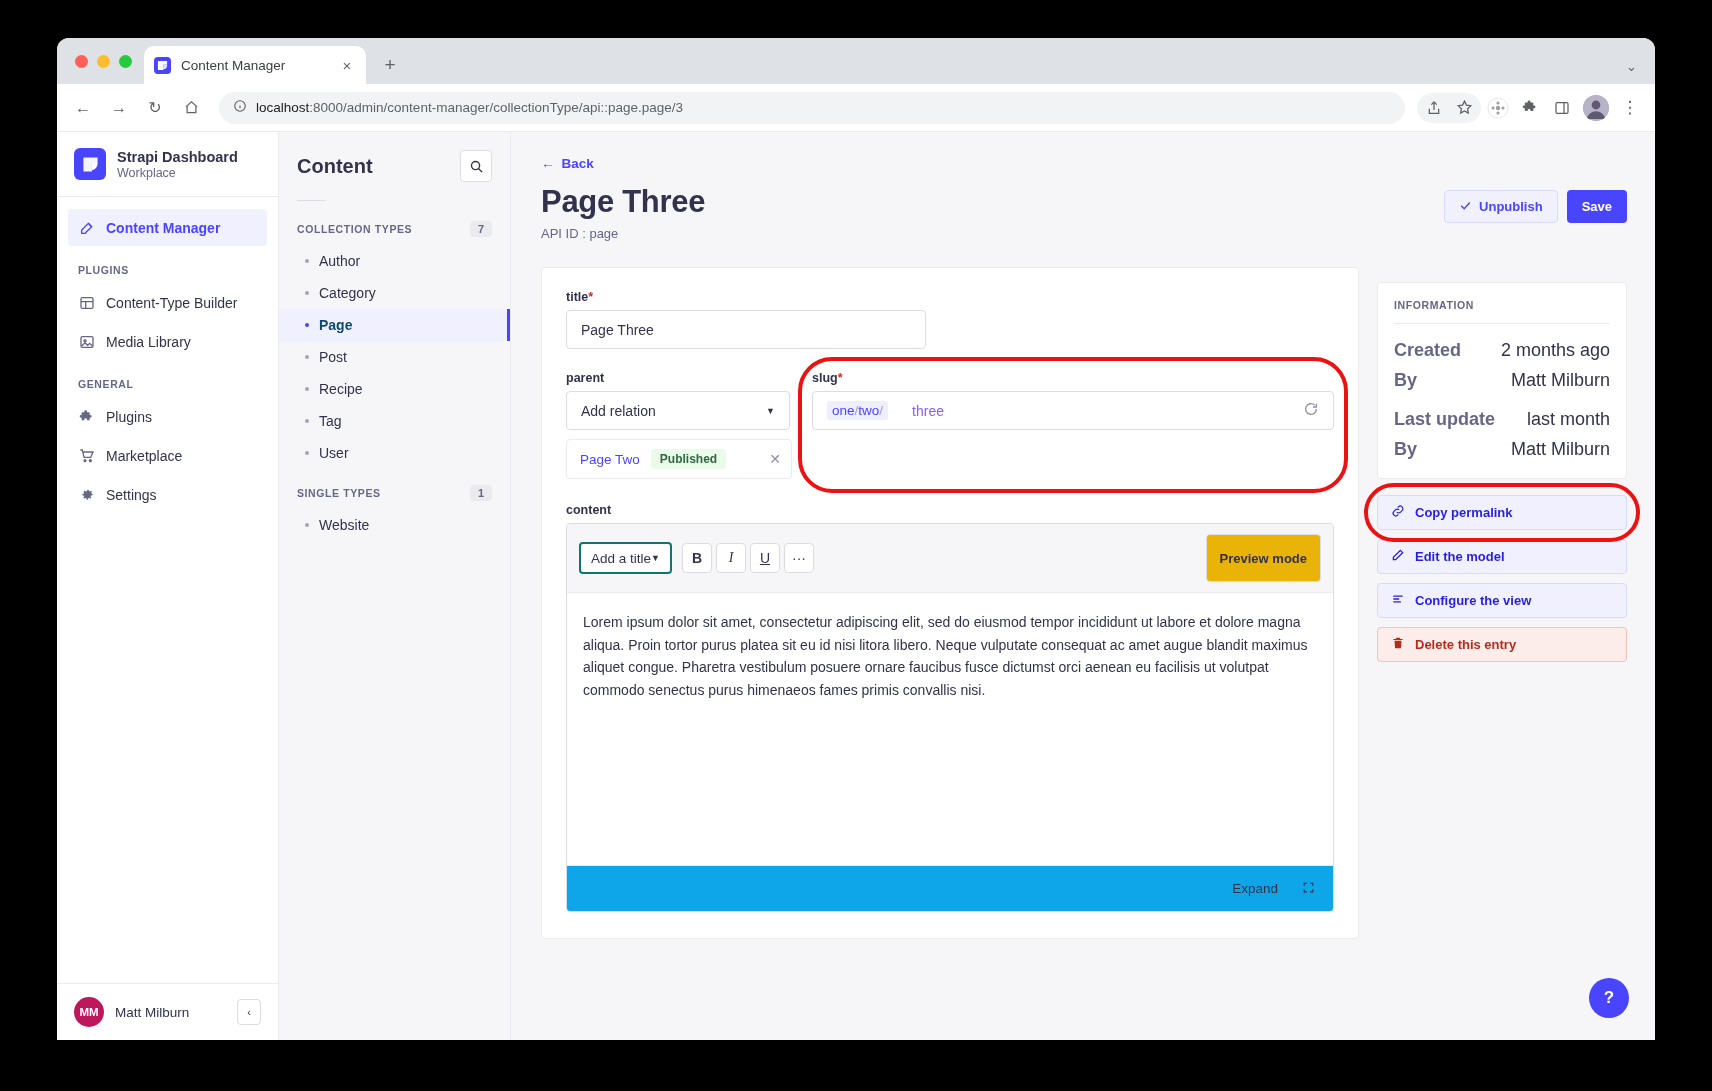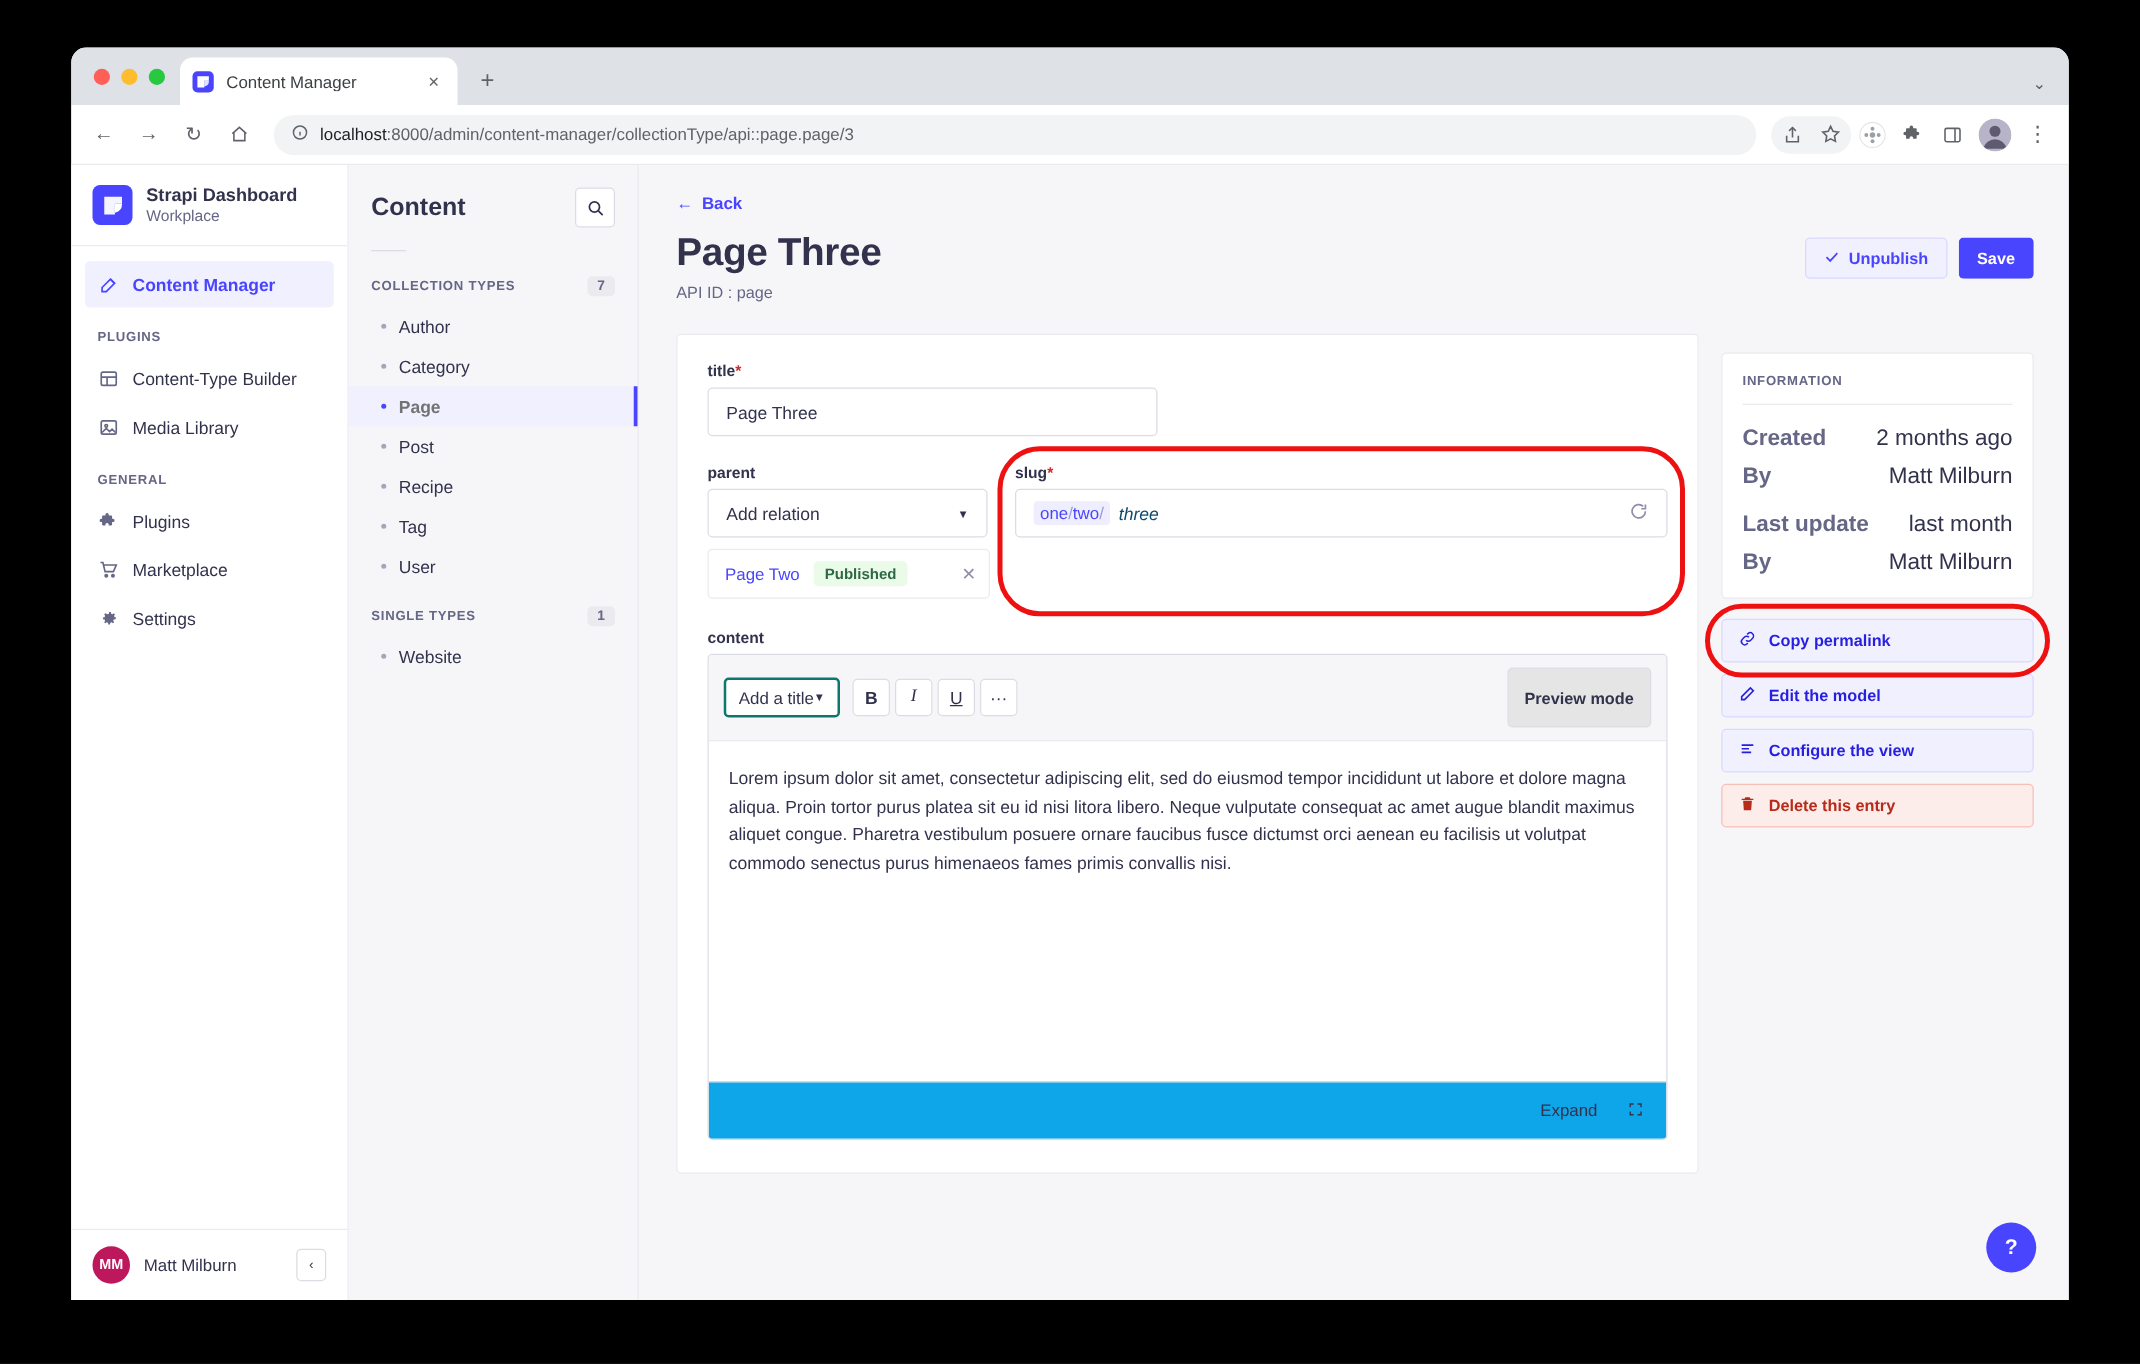--- a/index.html
+++ b/index.html
@@ -112,21 +112,21 @@
   .ctcol { width: 232px; background:#f6f6f9; border-right: 1px solid #eaeaef; padding: 18px 0 0; }
   .ctcol-head { display:flex; align-items:center; justify-content:space-between; padding: 0 18px; }
   .ctcol-title { font-size: 20px; font-weight: 700; color:#32324d; }
   .search-btn { width: 32px; height: 32px; border:1px solid #dcdce4; border-radius:4px; background:#fff; display:flex; align-items:center; justify-content:center; color:#32324d; }
   .ct-divider { width: 28px; height: 1px; background:#dcdce4; margin: 18px 0 14px 18px; }
   .ct-section { display:flex; align-items:center; justify-content:space-between; padding: 6px 18px 8px; }
   .ct-section-label { font-size: 10.5px; font-weight:700; letter-spacing:.6px; color:#666687; }
   .ct-badge { background:#eaeaef; color:#666687; font-size: 11px; border-radius: 4px; padding: 2px 8px; font-weight:600; }
   .ct-item { display:flex; align-items:center; gap: 10px; padding: 8px 18px 8px 26px; font-size: 14px; color:#32324d; position: relative; }
   .ct-item .bullet { width: 4px; height:4px; border-radius:50%; background:#a5a5ba; flex:none; }
-  .ct-item.active { background:#f0f0ff; color:#737373; font-weight:600; }
+  .ct-item.active { background:#f0f0ff; color:#0c4a6e; font-weight:600; }
   .ct-item.active .bullet { background:#4945ff; }
   .ct-item.active::after { content:""; position:absolute; right:0; top:0; bottom:0; width:3px; background:#4945ff; }
 
   
   .main { flex: 1; padding: 22px 28px 0 30px; overflow: hidden; position: relative; }
   .back-link { display:inline-flex; align-items:center; gap:7px; color:#4945ff; font-size:13.5px; font-weight:600; }
   .title-row { display:flex; align-items:flex-start; justify-content:space-between; margin-top: 12px; }
   .page-title { font-size: 31px; font-weight: 700; color:#32324d; letter-spacing:-.3px; }
   .api-id { font-size: 13px; color:#666687; margin-top: 6px; }
   .hdr-actions { display:flex; gap: 9px; padding-top: 6px; }
@@ -152,39 +152,39 @@
     margin-top: 9px; border:1px solid #eaeaef; background:#fff; border-radius:4px;
     height: 40px; display:flex; align-items:center; gap: 11px; padding: 0 10px 0 13px; width: 226px;
   }
   .chip-name { color:#4945ff; font-size:13.5px; }
   .chip-status { background:#eafbe7; color:#2f6846; font-size:12px; font-weight:600; border-radius:4px; padding: 3px 9px; }
   .chip-x { color:#8e8ea9; font-size: 14px; margin-left:auto; }
 
   .slug-input { justify-content: space-between; }
   .slug-prefix { background:#eeeeff; color:#4945ff; border-radius:3px; padding: 2px 5px; font-size: 13.5px; }
   .slug-prefix .sep { color:#9c9bd6; }
-  .slug-val { color:#0c4a6e; font-size: 14px; margin-left: 7px; font-style: italic; }
+  .slug-val { color:#8b5cf6; font-size: 14px; margin-left: 24px; }
   .slug-left { display:flex; align-items:center; }
   .refresh-ic { color:#8e8ea9; }
 
   
   .ring {
     position: absolute; border: 4px solid #ee1111; border-radius: 34px; pointer-events:none;
   }
   #ring-slug { left: -14px; top: -14px; right: -14px; bottom: -14px; }
   #ring-permalink { left: -13px; top: -12px; right: -13px; bottom: -12px; border-radius: 30px; }
 
   
   .editor-wrap { margin-top: 24px; }
   .editor { border:1px solid #dcdce4; border-radius:4px; overflow:hidden; background:#fff; }
   .editor-toolbar { background:#f6f6f9; border-bottom:1px solid #eaeaef; display:flex; align-items:center; gap: 10px; padding: 10px 12px; }
   .tb-select { height: 32px; border:2px solid #0f766e; background:#fff; border-radius:4px; display:flex; align-items:center; gap: 0; padding: 0 10px; font-size: 13.5px; color:#32324d; }
   .tb-group { display:flex; gap: 4px; }
   .tb-btn { width: 30px; height: 30px; border:1px solid #dcdce4; background:#fff; border-radius:4px; display:flex; align-items:center; justify-content:center; font-size: 14px; color:#32324d; }
-  .preview-btn { margin-left:auto; height: 48px; border:1px solid #dcdce4; background:#e5e5e5; border-radius:4px; display:flex; align-items:center; padding: 0 13px; font-size: 13px; font-weight:600; color:#32324d; }
+  .preview-btn { margin-left:auto; height: 48px; border:1px solid #dcdce4; background:#eab308; border-radius:4px; display:flex; align-items:center; padding: 0 13px; font-size: 13px; font-weight:600; color:#32324d; }
   .editor-body { padding: 18px 16px; height: 272px; font-size: 14px; line-height: 1.62; color:#32324d; }
   .editor-foot { border-top:1px solid #eaeaef; background:#0ea5e9; height: 46px; display:flex; align-items:center; justify-content:flex-end; padding: 0 18px; gap: 24px; font-size: 13.5px; color:#32324d; }
 
   
   .rightcol { width: 250px; }
   .ver-banner { background:#eafbe7; border:1px solid #c6f0c2; border-radius:4px; padding: 13px 14px; display:flex; align-items:center; gap:9px; font-size: 13.5px; color:#2f6846; }
   .ver-dot { width: 6px; height:6px; border-radius:50%; background:#5cb176; flex:none; }
   .info-card { background:#fff; border:1px solid #eaeaef; border-radius:4px; margin-top: 15px; padding: 16px 16px 18px; }
   .info-title { font-size: 10.5px; font-weight:700; letter-spacing:.6px; color:#666687; }
   .info-hr { height:1px; background:#eaeaef; margin: 12px 0 16px; }

